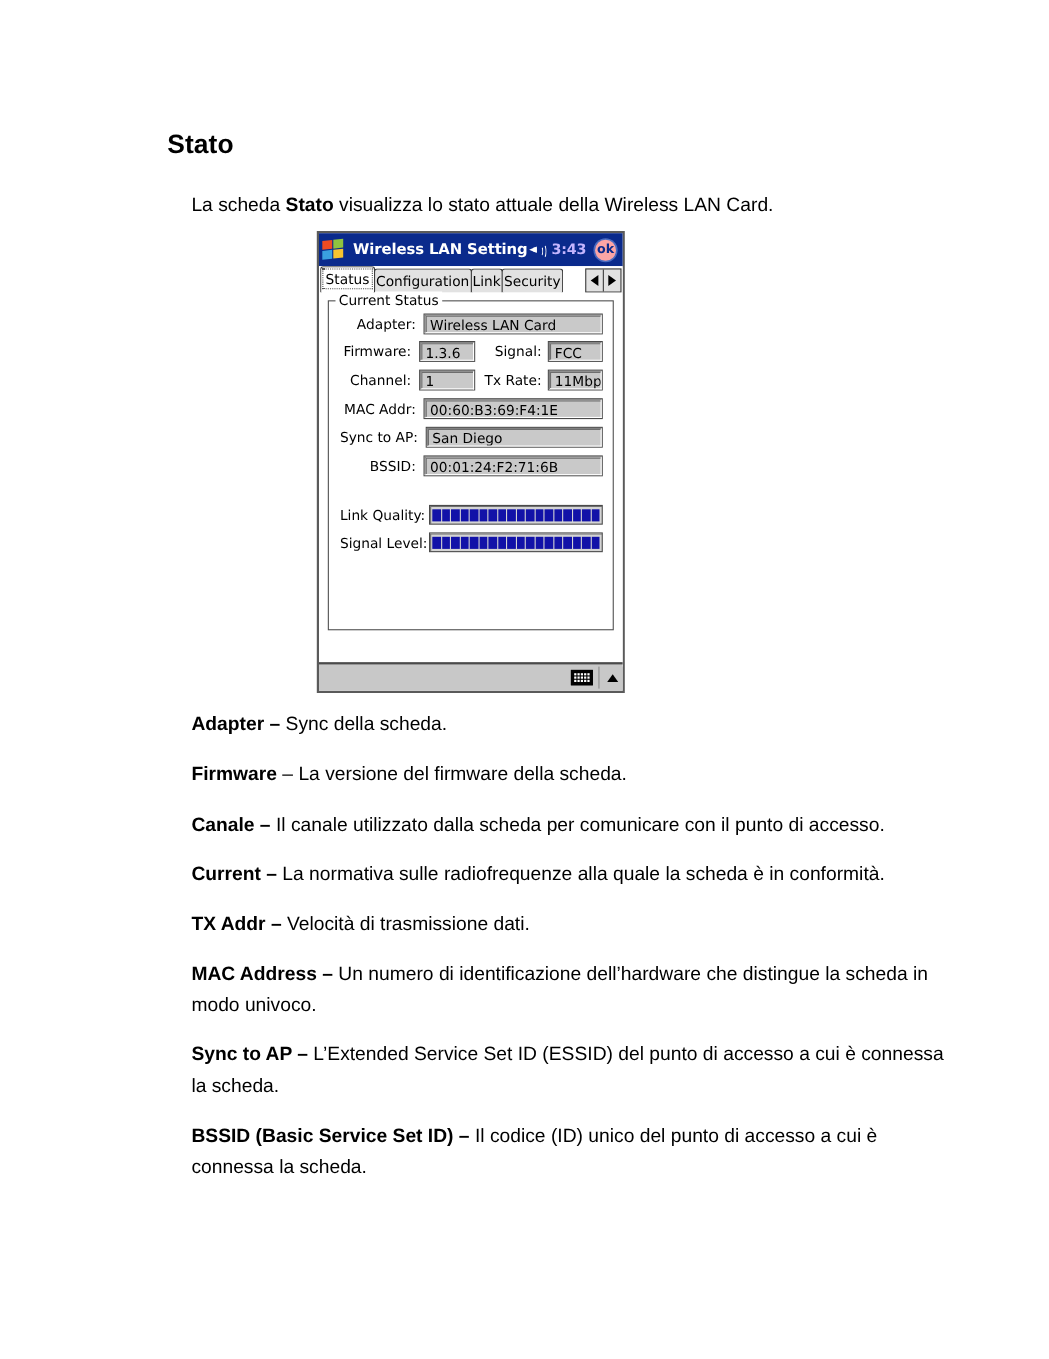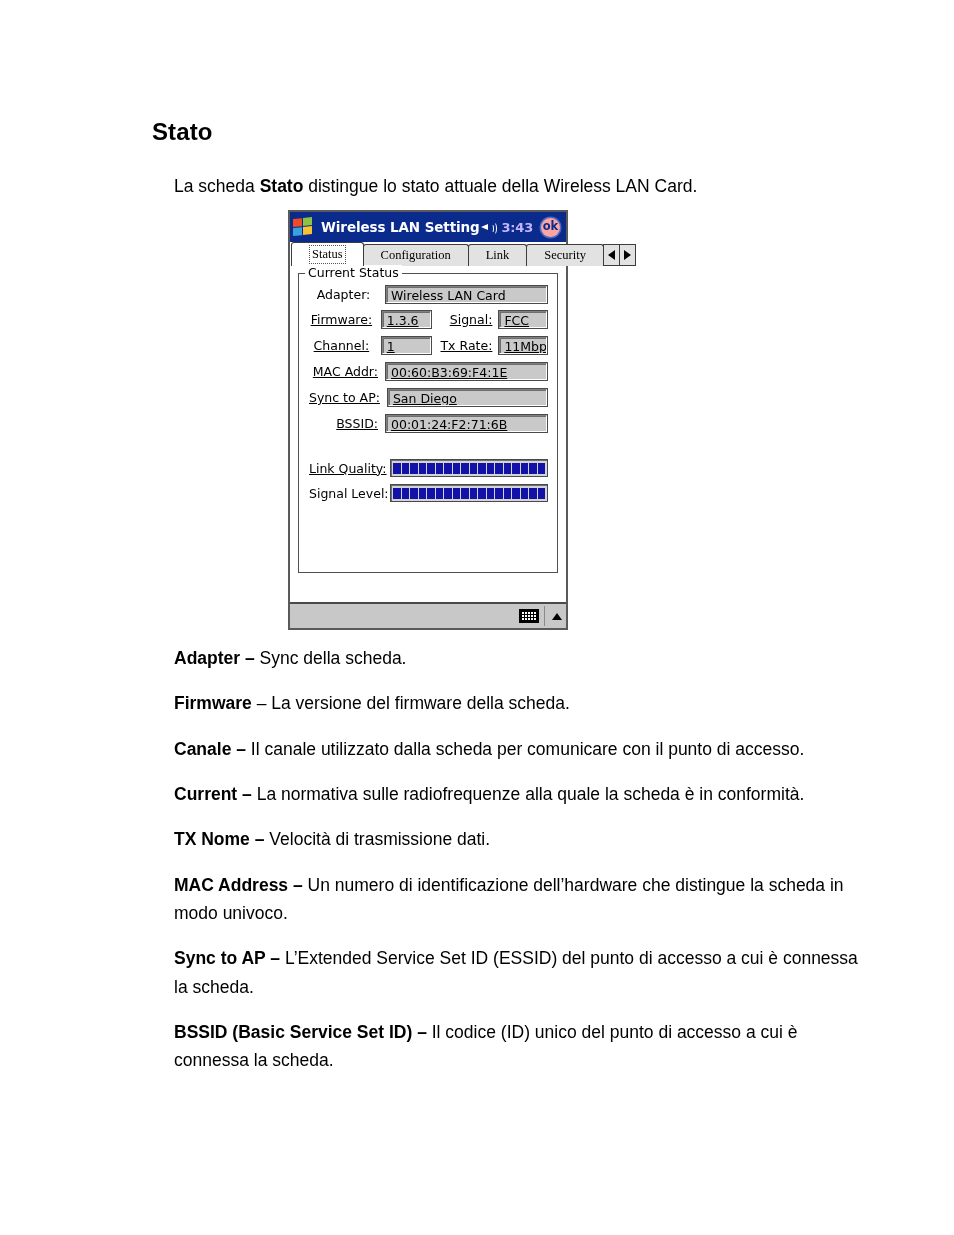--- a/index.html
+++ b/index.html
@@ -151,29 +151,28 @@
     align-items: flex-end;
     background: #ffffff;
     height: 24px;
     padding: 0 1px;
     box-sizing: border-box;
   }
   .tab {
     font-size: 12.5px;
     height: 22px;
     line-height: 21px;
-    padding: 0 17px;
+    padding: 0 1px;
     border: 1px solid #3c3c3c;
     border-bottom: none;
     background: #e2e2e2;
     border-radius: 3px 3px 0 0;
     margin-right: -1px;
     white-space: nowrap;
     box-sizing: border-box;
-    font-family: Liberation Serif, serif;
   }
   .tab.active {
     background: #ffffff;
     height: 24px;
     line-height: 22px;
     position: relative;
     z-index: 3;
   }
   .tab.active span {
     display: inline-block;
@@ -241,34 +240,34 @@
     box-shadow: inset 1px 1px 0 #6e6e6e, 0 0 0 1px #4a4a4a;
     font-size: 12.5px;
     padding: 1px 4px;
     height: 17px;
     line-height: 16px;
     box-sizing: border-box;
     overflow: hidden;
     white-space: nowrap;
   }
 
-  .lbl-w1 { width: 74px; margin-right: 8px; text-align: center; }
+  .lbl-w1 { width: 74px; margin-right: 8px; }
   .lbl-w2 { width: 74px; margin-right: 8px; }
   .lbl-mid { width: 70px; margin-right: 7px; text-align: right; }
 
   .f-adapter  { width: 172px; }
   .f-firmware { width: 55px; }
   .f-domain   { width: 53px; }
   .f-channel  { width: 55px; }
   .f-txrate   { width: 53px; }
   .f-mac      { width: 172px; }
   .f-sync     { width: 172px; text-align: left; }
   .f-bssid    { width: 172px; }
 
-  .row-gap { margin-bottom: 9px; text-decoration: underline; }
+  .row-gap { margin-bottom: 9px; }
 
   
   .bars {
     width: 172px;
     height: 16px;
     background: #d4d4d4;
     box-shadow: inset 1px 1px 0 #6e6e6e, 0 0 0 1px #4a4a4a;
     display: flex;
     align-items: center;
     padding: 2px 2px;
@@ -323,29 +322,29 @@
     font-size: 7px;
     color: #e6e6e6;
     letter-spacing: 5px;
   }
 </style>
 </head>
 <body>
 
 <div class="doc">
   <h1 class="doc-title">Stato</h1>
-  <p class="doc-intro"><span>La scheda </span><b>Stato</b><span> distingue lo stato attuale della Wireless LAN Card.</span></p>
+  <p class="doc-intro"><span>La scheda </span><b>Stato</b><span> visualizza lo stato attuale della Wireless LAN Card.</span></p>
 </div>
 
 <div class="defs">
   <p class="def-p"><span class="def-term">Adapter –</span><span> Sync della scheda.</span></p>
   <p class="def-p"><span class="def-term">Firmware</span><span> – La versione del firmware della scheda.</span></p>
   <p class="def-p"><span class="def-term">Canale –</span><span> Il canale utilizzato dalla scheda per comunicare con il punto di accesso.</span></p>
   <p class="def-p"><span class="def-term">Current –</span><span> La normativa sulle radiofrequenze alla quale la scheda è in conformità.</span></p>
-  <p class="def-p"><span class="def-term">TX Nome –</span><span> Velocità di trasmissione dati.</span></p>
+  <p class="def-p"><span class="def-term">TX Addr –</span><span> Velocità di trasmissione dati.</span></p>
   <p class="def-p"><span class="def-term">MAC Address –</span><span> Un numero di identificazione dell’hardware che distingue la scheda in modo univoco.</span></p>
   <p class="def-p"><span class="def-term">Sync to AP –</span><span> L’Extended Service Set ID (ESSID) del punto di accesso a cui è connessa la scheda.</span></p>
   <p class="def-p"><span class="def-term">BSSID (Basic Service Set ID) –</span><span> Il codice (ID) unico del punto di accesso a cui è connessa la scheda.</span></p>
 </div>
 
 <div class="device">
 
   <div class="titlebar">
     <div class="winflag">
         <i></i>

